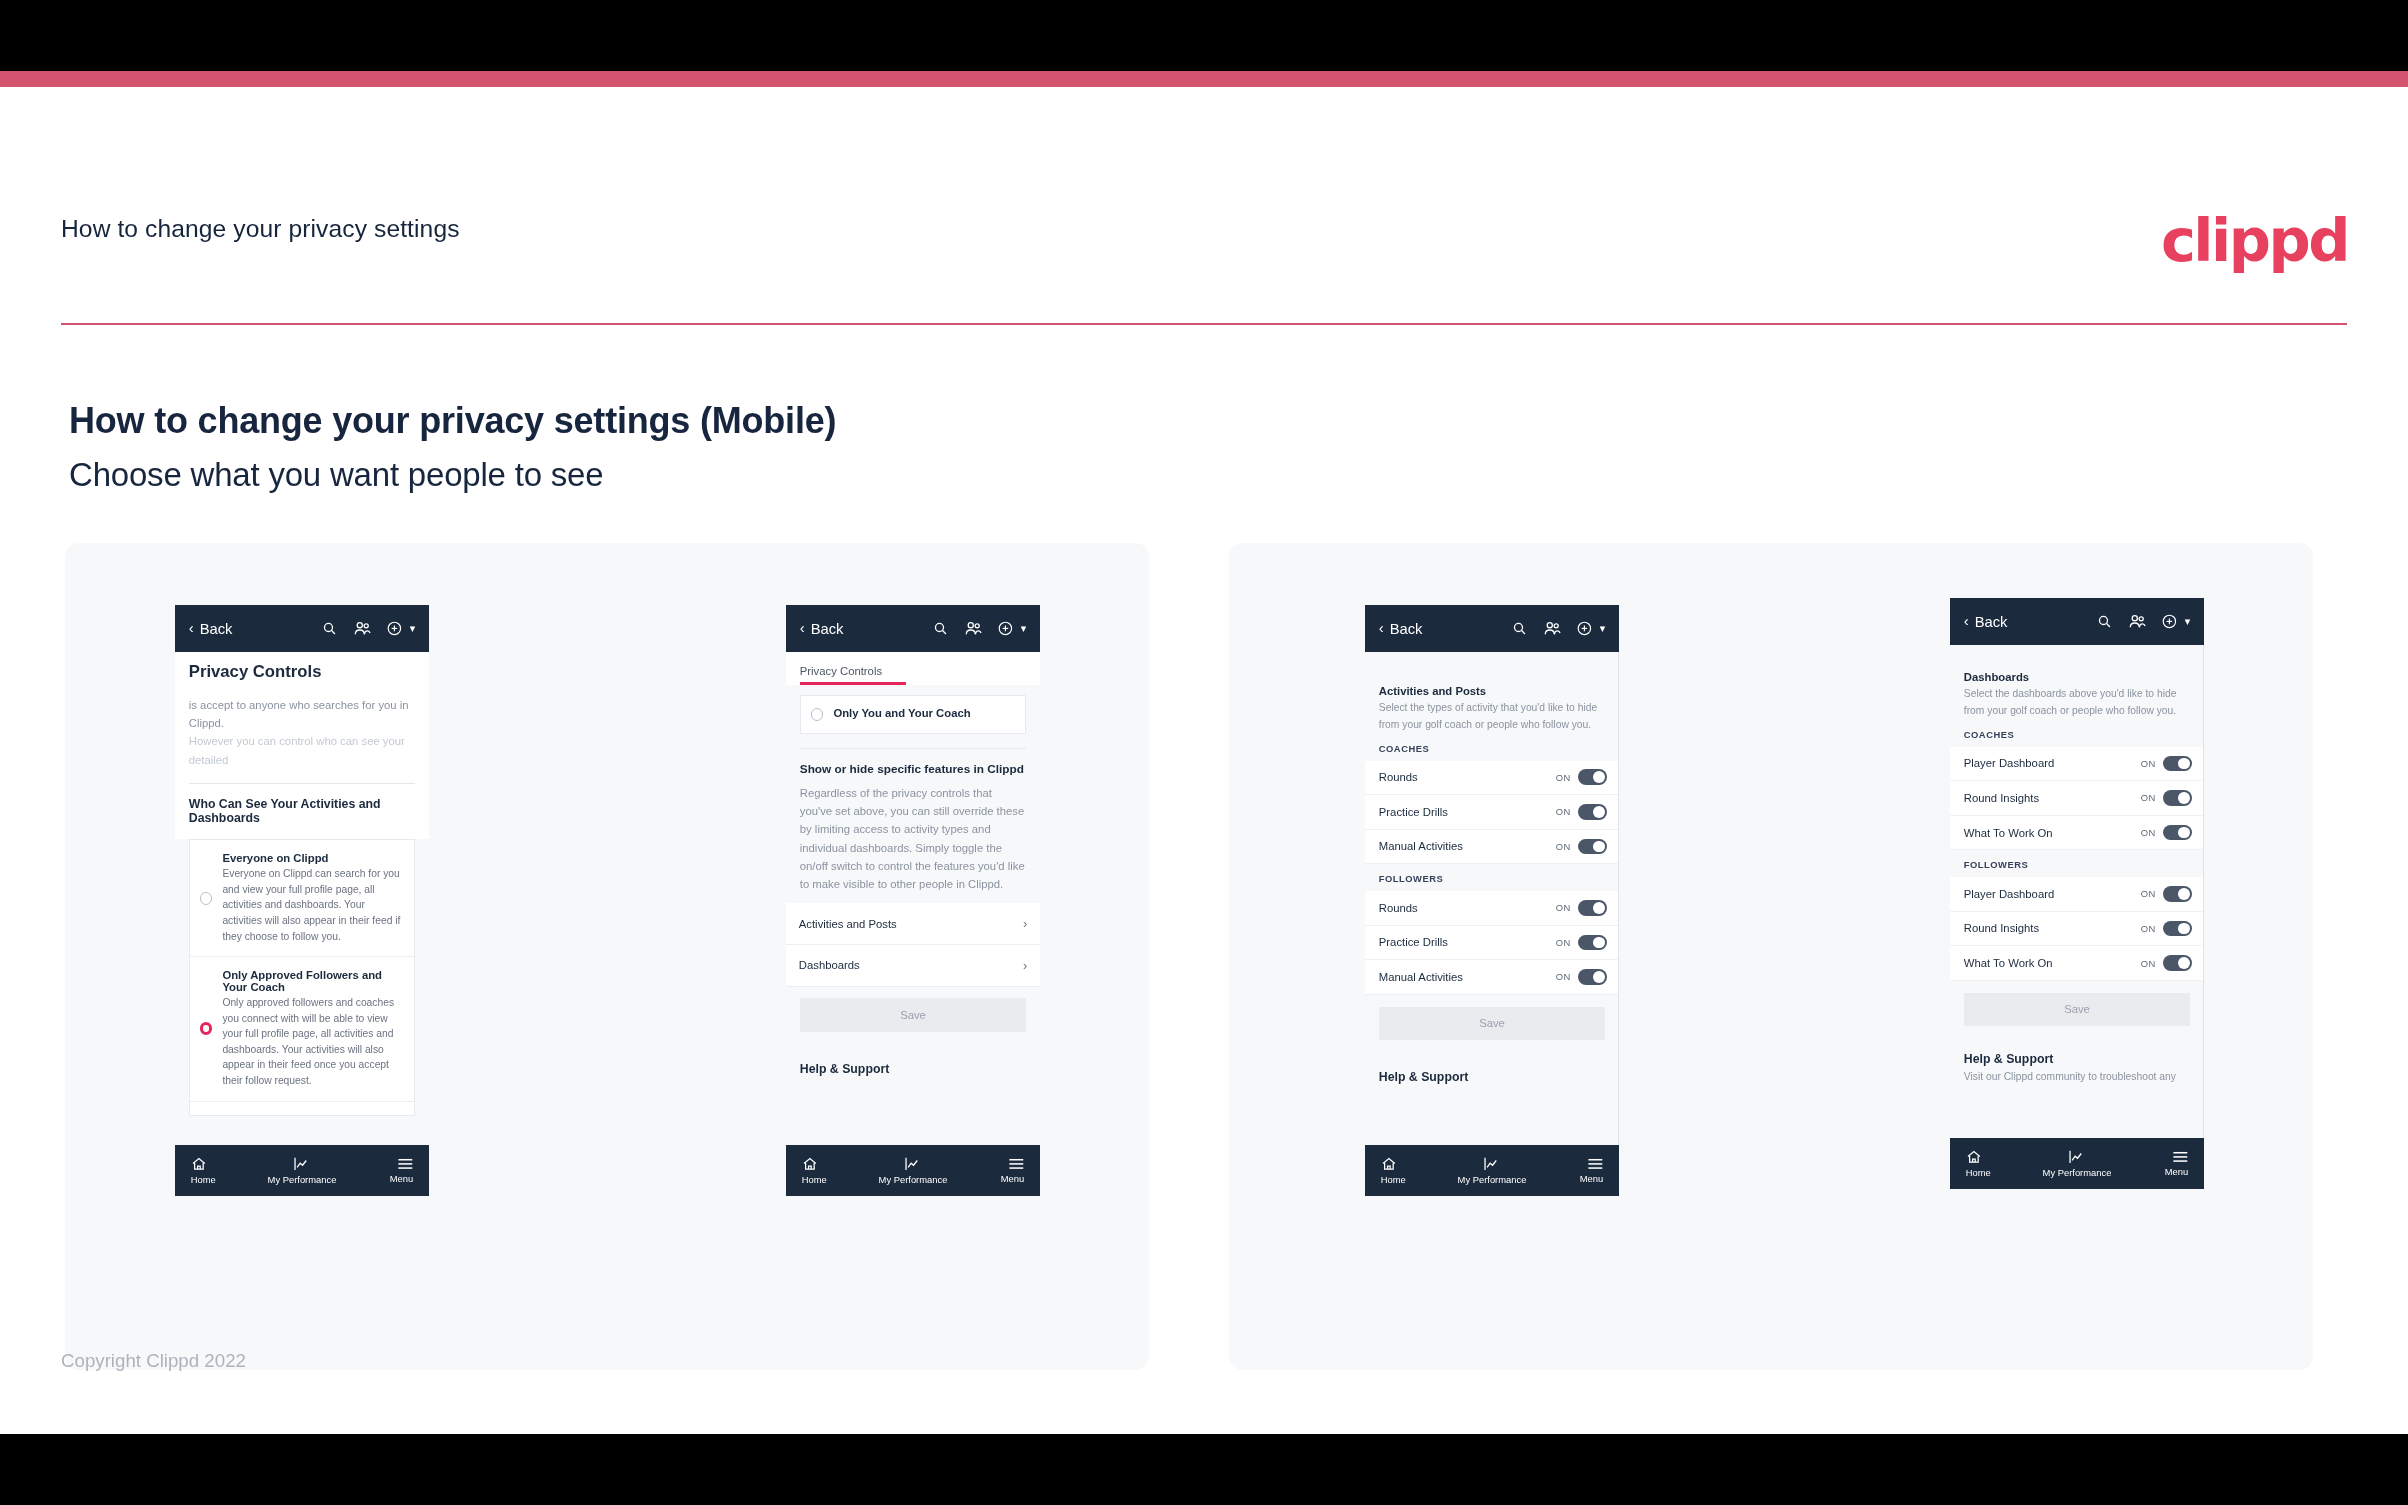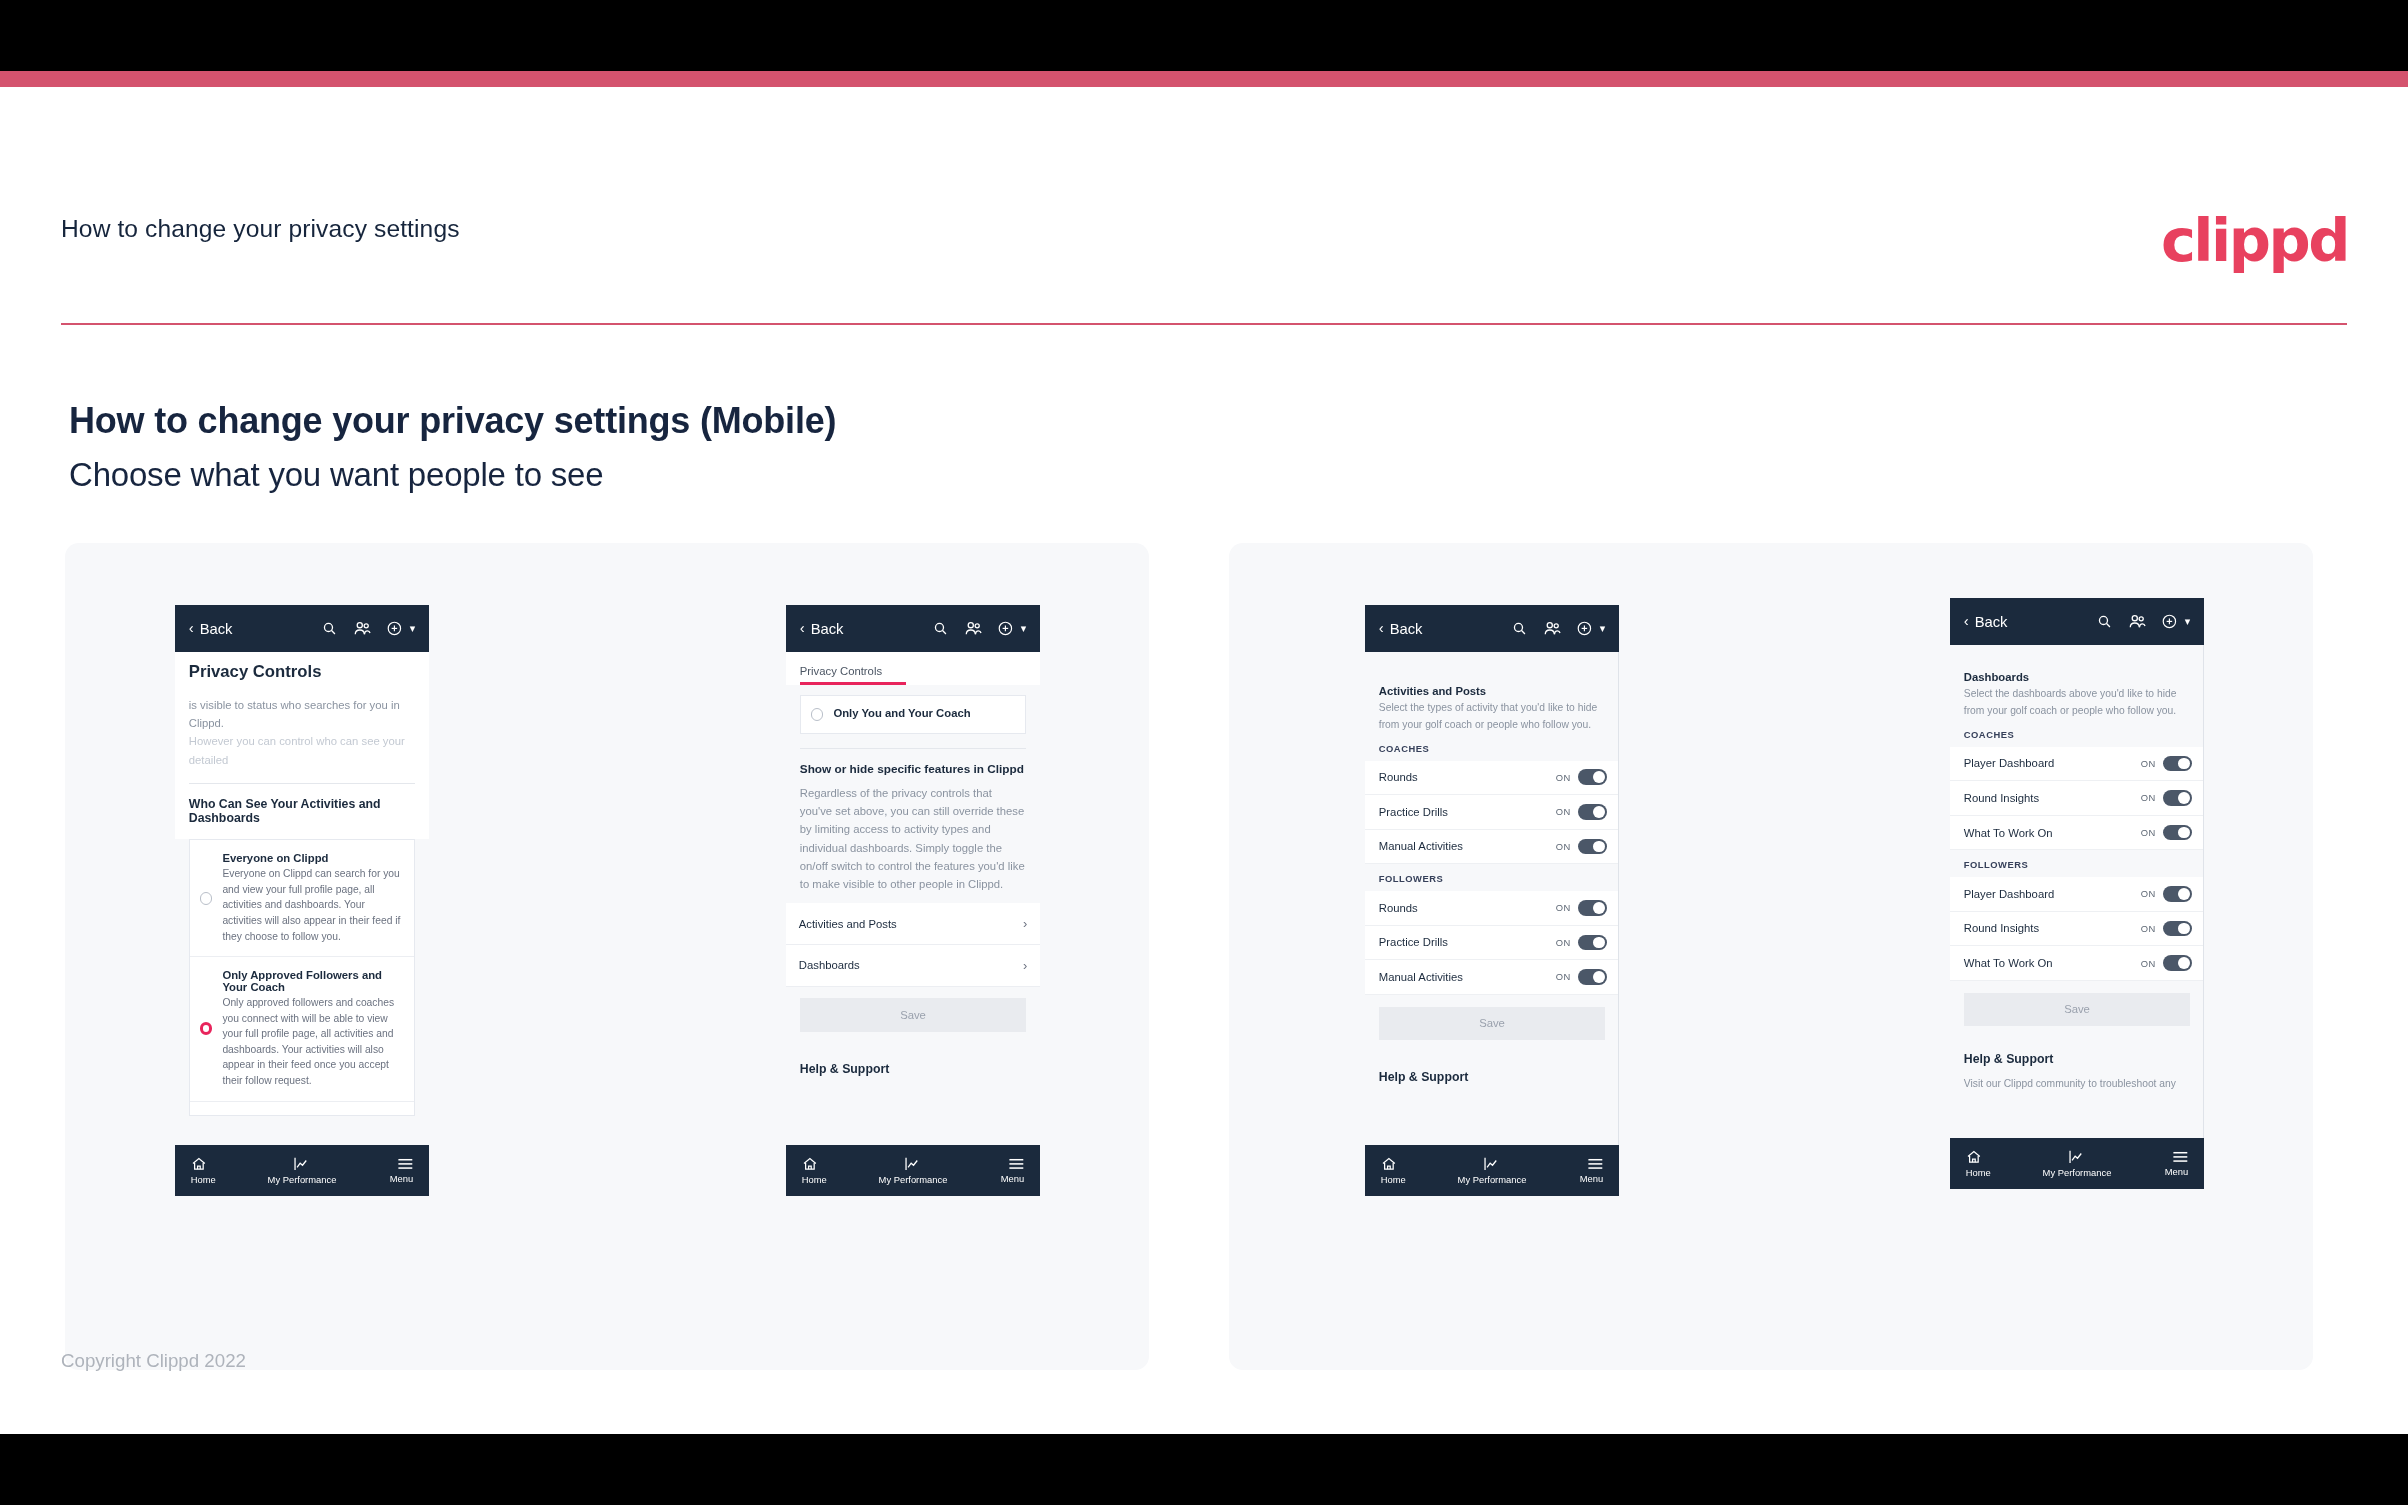--- a/index.html
+++ b/index.html
@@ -177,21 +177,21 @@
             </span>
           <span style="font-size:10.8px;margin-left:-8.9px;">▾</span>
         </div>
       </div>
 
       <div class="sheet" style="padding:9.9px 13.8px 0 13.8px;">
         <div class="h-title">Privacy Controls</div>
       </div>
 
       <div class="sheet" style="padding:13.8px 13.8px 0 13.8px;">
-        <div class="p-body p-fade1">is visible to status who searches for you in Clippd.</div>
+        <div class="p-body p-fade1">is accept to anyone who searches for you in Clippd.</div>
         <div class="p-body p-fade2">However you can control who can see your detailed</div>
       </div>
 
       <div class="sheet" style="padding:13.8px 13.8px 0 13.8px;">
         <div class="hr"></div>
       </div>
       <div class="sheet" style="padding:13.8px 13.8px 13.8px 13.8px;">
         <div class="sec-head">Who Can See Your Activities and Dashboards</div>
       </div>
 
@@ -553,21 +553,21 @@
           <span class="lbl">What To Work On</span>
           <span class="on">ON</span>
           <span class="switch"></span>
         </div>
       </div>
 
       <div class="savebtn">Save</div>
 
       <div class="scr" style="padding:25.6px 13.8px 0 13.8px;">
         <div class="sec-head">Help &amp; Support</div>
-        <div class="p-body p-fade1" style="font-size:10.3px;margin-top:10px;">Visit our Clippd community to troubleshoot any</div>
+        <div class="p-body p-fade1" style="font-size:10.3px;margin-top:3px;">Visit our Clippd community to troubleshoot any</div>
       </div>
 
       <div class="bottomnav">
         <div class="bn-item l">
           <span>
               <svg width="15.8" height="15.8" viewBox="0 0 24 24" fill="none" stroke="#fff" stroke-width="1.9">
                 <path d="M3 11.5 12 4l9 7.5"></path>
                 <path d="M5.5 10.5V20h13v-9.5"></path>
                 <path d="M10 20v-4.5h4V20"></path>
               </svg>

